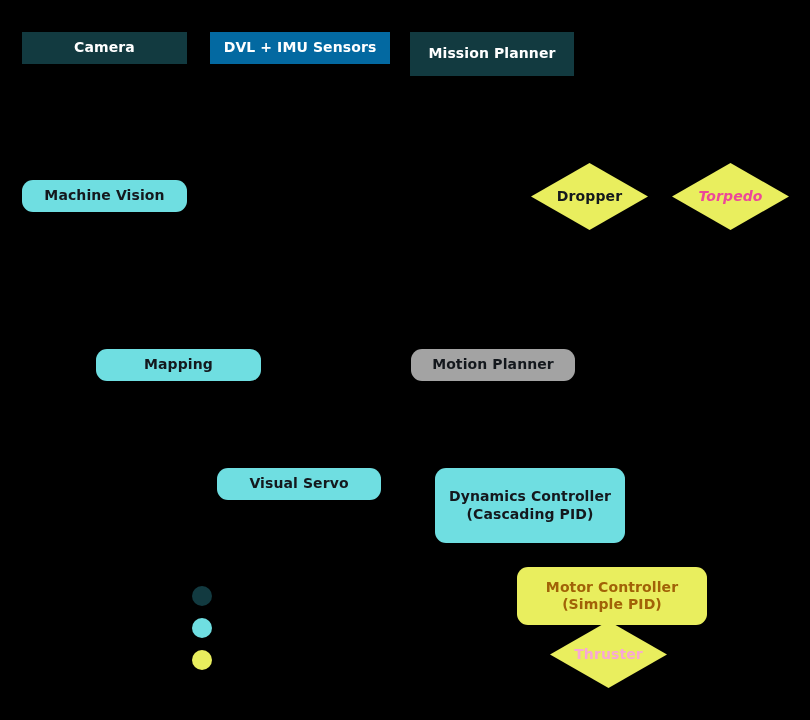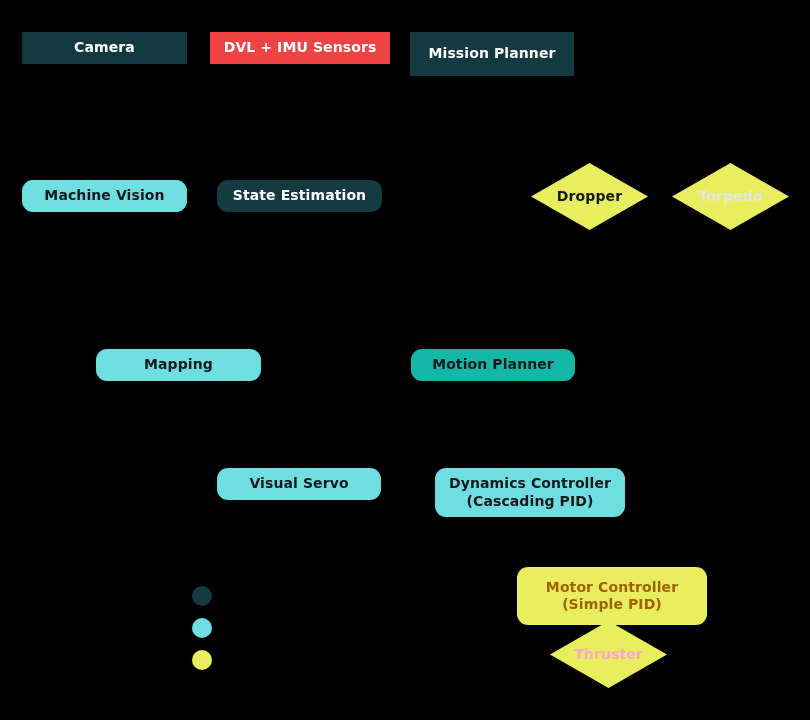--- a/index.html
+++ b/index.html
@@ -63,30 +63,29 @@
   .legend-dot {
     position: absolute;
     border-radius: 50%;
   }
 </style>
 </head>
 <body>
 
 <div id="canvas" style="background: rgb(0, 0, 0);">
     <div class="node shape-rect" style="left: 22px; top: 32px; width: 165px; height: 32px; font-size: 14px; color: rgb(255, 255, 255); background: rgb(18, 58, 64);"><span class="node-label">Camera</span></div>
-    <div class="node shape-rect" style="left: 210px; top: 32px; width: 180px; height: 32px; font-size: 14px; color: rgb(255, 255, 255); background: #ef4444;"><span class="node-label">DVL + IMU Sensors</span></div>
+    <div class="node shape-rect" style="left: 210px; top: 32px; width: 180px; height: 32px; font-size: 14px; color: rgb(255, 255, 255); background: #0369a1;"><span class="node-label">DVL + IMU Sensors</span></div>
     <div class="node shape-rect" style="left: 410px; top: 32px; width: 164px; height: 44px; font-size: 14px; color: rgb(255, 255, 255); background: rgb(18, 58, 64);"><span class="node-label">Mission Planner</span></div>
     <div class="node shape-round" style="left: 22px; top: 145px; width: 165px; height: 32px; font-size: 14px; color: rgb(20, 24, 29); background: rgb(111, 222, 225);"><span class="node-label">Machine Vision</span></div>
-    <div class="node shape-round" style="left: 217px; top: 145px; width: 165px; height: 32px; font-size: 14px; color: rgb(255, 255, 255); background: rgb(18, 58, 64);"><span class="node-label">State Estimation</span></div>
     <div class="node shape-diamond" style="left: 531px; top: 163px; width: 117px; height: 67px; font-size: 14px; color: rgb(20, 24, 29);"><div class="diamond-fill" style="background: rgb(233, 238, 94);"></div><span class="diamond-label">Dropper</span></div>
-    <div class="node shape-diamond" style="left: 672px; top: 163px; width: 117px; height: 67px; font-size: 14px; color: #e5e5e5;"><div class="diamond-fill" style="background: rgb(233, 238, 94);"></div><span class="diamond-label">Torpedo</span></div>
+    <div class="node shape-diamond" style="left: 672px; top: 163px; width: 117px; height: 67px; font-size: 14px; color: #ec4899; font-style: italic;"><div class="diamond-fill" style="background: rgb(233, 238, 94);"></div><span class="diamond-label">Torpedo</span></div>
     <div class="node shape-round" style="left: 96px; top: 314px; width: 165px; height: 32px; font-size: 14px; color: rgb(20, 24, 29); background: rgb(111, 222, 225);"><span class="node-label">Mapping</span></div>
-    <div class="node shape-round" style="left: 411px; top: 314px; width: 164px; height: 32px; font-size: 14px; color: rgb(20, 24, 29); background: #14b8a6;"><span class="node-label">Motion Planner</span></div>
+    <div class="node shape-round" style="left: 411px; top: 314px; width: 164px; height: 32px; font-size: 14px; color: rgb(20, 24, 29); background: #a3a3a3;"><span class="node-label">Motion Planner</span></div>
     <div class="node shape-round" style="left: 217px; top: 433px; width: 164px; height: 32px; font-size: 14px; color: rgb(20, 24, 29); background: rgb(111, 222, 225);"><span class="node-label">Visual Servo</span></div>
-    <div class="node shape-round" style="left: 435px; top: 433px; width: 190px; height: 49px; font-size: 14px; color: rgb(20, 24, 29); background: rgb(111, 222, 225);"><span class="node-label">Dynamics Controller
+    <div class="node shape-round" style="left: 435px; top: 433px; width: 190px; height: 75px; font-size: 14px; color: rgb(20, 24, 29); background: rgb(111, 222, 225);"><span class="node-label">Dynamics Controller
 (Cascading PID)</span></div>
     <div class="node shape-round" style="left: 517px; top: 532px; width: 190px; height: 58px; font-size: 14px; color: #a16207; background: rgb(233, 238, 94);"><span class="node-label">Motor Controller
 (Simple PID)</span></div>
     <div class="node shape-diamond" style="left: 550px; top: 621px; width: 117px; height: 67px; font-size: 14px; color: #f9a8d4;"><div class="diamond-fill" style="background: rgb(233, 238, 94);"></div><span class="diamond-label">Thruster</span></div>
     <div class="legend-dot" style="left: 192px; top: 586px; width: 20px; height: 20px; background: rgb(18, 58, 64);"></div>
     <div class="legend-dot" style="left: 192px; top: 618px; width: 20px; height: 20px; background: rgb(111, 222, 225);"></div>
     <div class="legend-dot" style="left: 192px; top: 650px; width: 20px; height: 20px; background: rgb(233, 238, 94);"></div>
   </div>
 
 </body></html>

